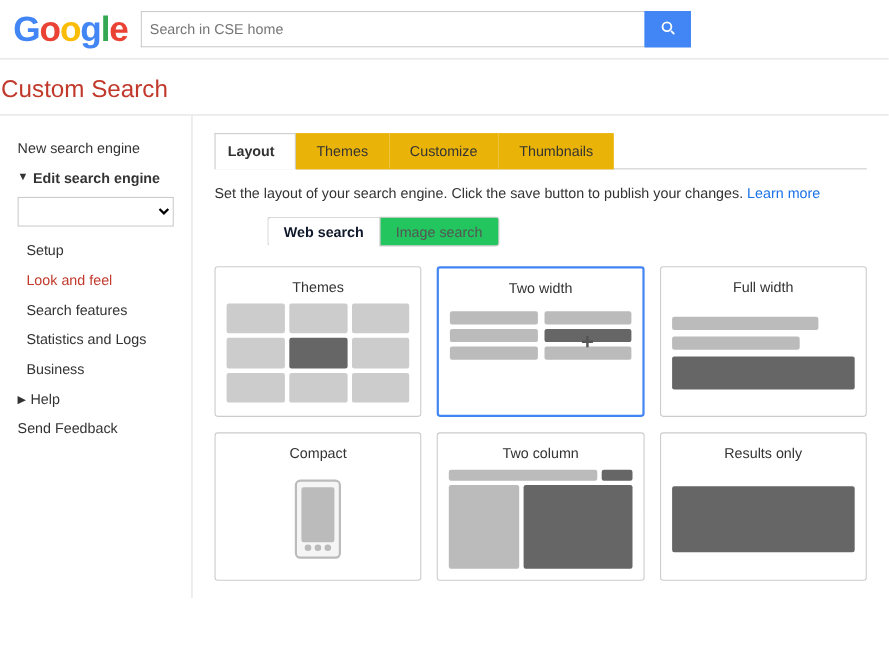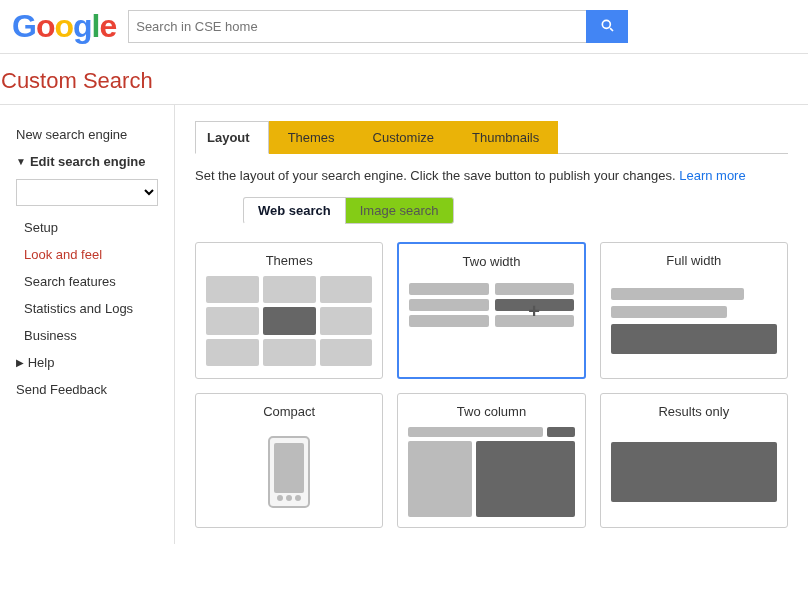--- a/index.html
+++ b/index.html
@@ -159,21 +159,21 @@
     
     .sub-tabs {
       display: flex;
       margin-bottom: 18px;
     }
     .sub-tab {
       padding: 5px 14px;
       font-size: 13px;
       cursor: pointer;
       border: 1px solid #ccc;
-      background: #84cc16;
+      background: #22c55e;
       color: #555;
       margin-right: -1px;
     }
     .sub-tab.active {
       background: #fff;
       font-weight: bold;
       border-bottom: 1px solid #fff;
       color: #0f172a;
       margin-left: 48px;
     }

